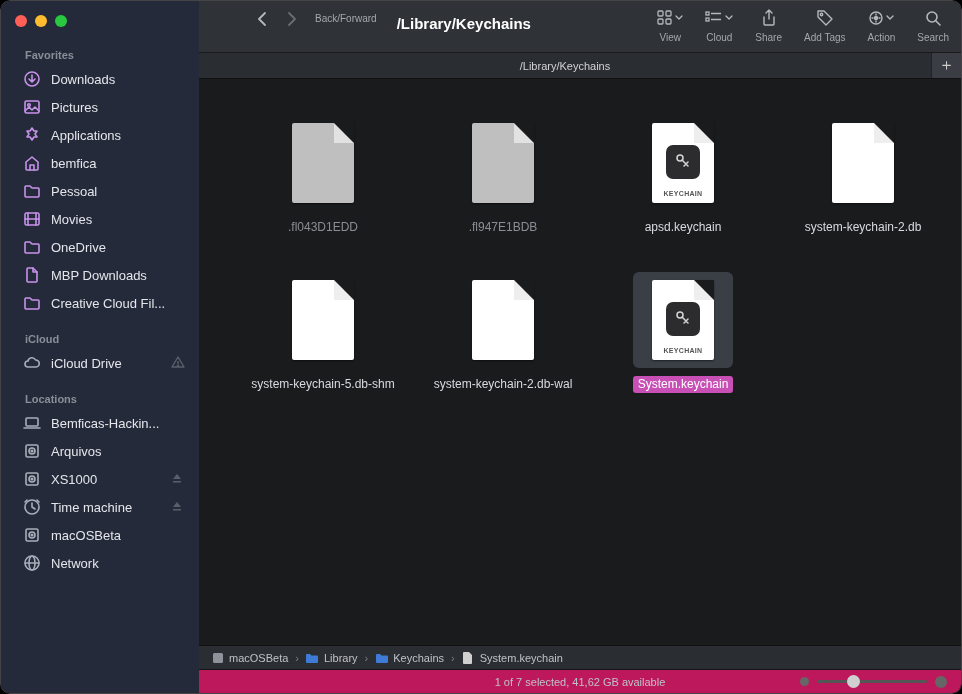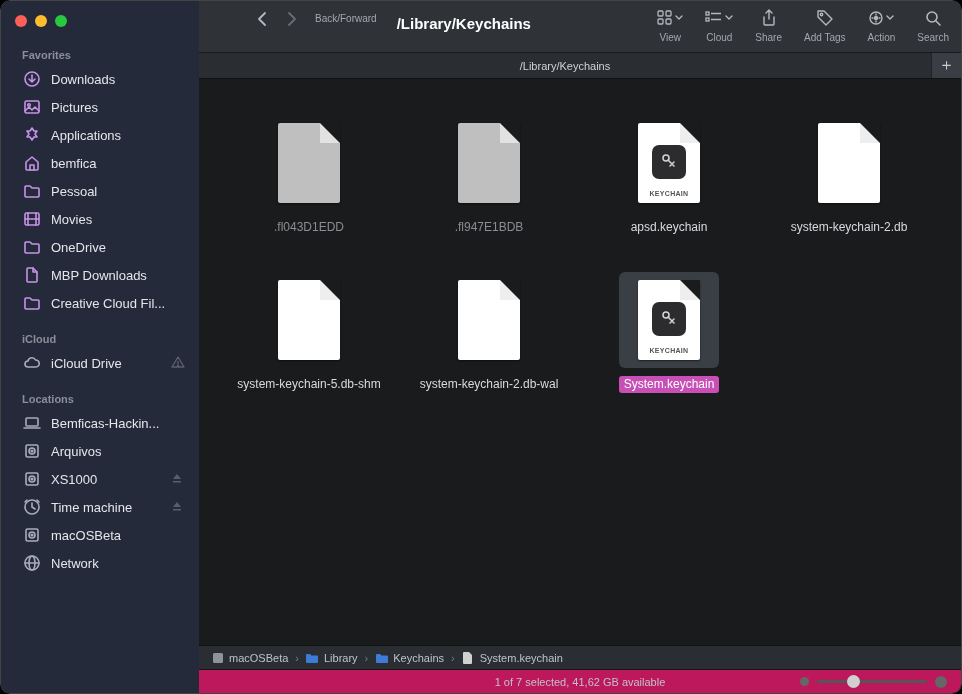--- a/index.html
+++ b/index.html
@@ -6,21 +6,21 @@
 body { background: #000; width: 962px; height: 694px; overflow: hidden; border-radius: 10px; }
 .window { width: 100%; height: 100%; display: flex; background: #1e1e22; border-radius: 10px; overflow: hidden; border: 1px solid #444; }
 
 
 .sidebar { width: 198px; background: #252a3a; display: flex; flex-direction: column; padding-top: 8px; overflow-y: auto; flex-shrink: 0; }
 .traffic-lights { display: flex; gap: 8px; padding: 6px 14px 16px 14px; }
 .traffic-light { width: 12px; height: 12px; border-radius: 50%; }
 .tl-red { background: #ff5f57; }
 .tl-yellow { background: #febc2e; }
 .tl-green { background: #28c840; }
-.sidebar-section-label { color: #8a8e99; font-size: 11px; font-weight: 600; padding: 6px 16px 4px 21px; }
+.sidebar-section-label { color: #8a8e99; font-size: 11px; font-weight: 600; padding: 6px 16px 4px 12px; margin-left: 12px; }
 .sidebar-item { display: flex; align-items: center; gap: 10px; padding: 5px 14px 5px 22px; color: #e4e6eb; font-size: 13px; cursor: default; white-space: nowrap; overflow: hidden; }
 .sidebar-item .si-icon { width: 18px; height: 18px; display: flex; align-items: center; justify-content: center; flex-shrink: 0; }
 .sidebar-item .si-label { overflow: hidden; text-overflow: ellipsis; flex: 1; }
 .sidebar-item .si-eject { width: 14px; opacity: .45; flex-shrink: 0; }
 
 
 .main { flex: 1; display: flex; flex-direction: column; background: #1e1e22; min-width: 0; }
 .toolbar { height: 52px; background: #2f3338; display: flex; align-items: flex-start; padding: 6px 12px 0 14px; gap: 6px; border-bottom: 1px solid #1a1a1a; }
 .tb-nav { display: flex; flex-direction: row; align-items: center; color: #a4a7ad; gap: 17px; margin-left: 43px; }
 .tb-nav-top { display: flex; gap: 18px; font-size: 18px; line-height: 1; padding-top: 4px;}
@@ -28,21 +28,21 @@
 .tb-title { color: #fff; font-weight: 600; font-size: 15px; }
 .tb-group { display: flex; gap: 22px; align-items: center; }
 .tb-btn { display: flex; flex-direction: column; align-items: center; gap: 3px; color: #a4a7ad; font-size: 10px; cursor: default; }
 .tb-btn .tb-icon { height: 22px; display: flex; align-items: center; justify-content: center; font-size: 18px;}
 .tb-sub { font-size: 10px; color: #a4a7ad; }
 
 .tabbar { height: 26px; background: #2a2d32; display: flex; align-items: stretch; border-bottom: 1px solid #111; }
 .tab { flex: 1; display: flex; align-items: center; justify-content: center; color: #d0d2d6; font-size: 11px; }
 .tab-plus { width: 30px; display:flex; align-items:center; justify-content:center; background:#3a3e44; color:#ccc; font-size:16px; border-left:1px solid #222;}
 
-.content { flex: 1; background: #1a1b1d; overflow: auto; padding: 30px 20px 20px 20px; }
+.content { flex: 1; background: #1a1b1d; overflow: auto; padding: 30px 20px 20px 34px; }
 .icon-grid { display: grid; grid-template-columns: repeat(4, 180px); gap: 24px 0; justify-content: start; }
 .file-item { display: flex; flex-direction: column; align-items: center; gap: 8px; padding: 6px; border-radius: 6px; }
 .file-item.selected .file-icon-wrap { background: #3a3f46; border-radius: 6px; }
 .file-item.selected .file-label { background: #c84fb6; color: #fff; border-radius: 3px; padding: 1px 5px; }
 .file-icon-wrap { width: 100px; height: 96px; display:flex; align-items:center; justify-content:center;}
 .file-label { color: #d8dadf; font-size: 12px; text-align: center; max-width: 160px; word-break: break-word; line-height: 1.25; padding: 1px 4px;}
 .file-label.dimmed { color: #8a8d93; }
 
 
 .page-icon { width: 62px; height: 80px; background: #fff; border-radius: 2px; position: relative; box-shadow: 0 1px 2px rgba(0,0,0,.5); }

